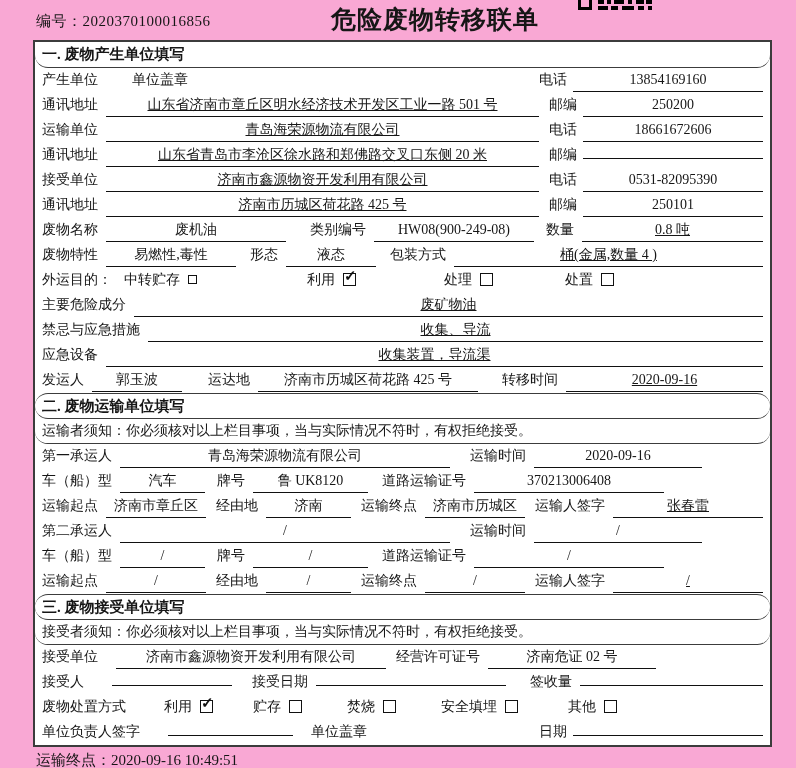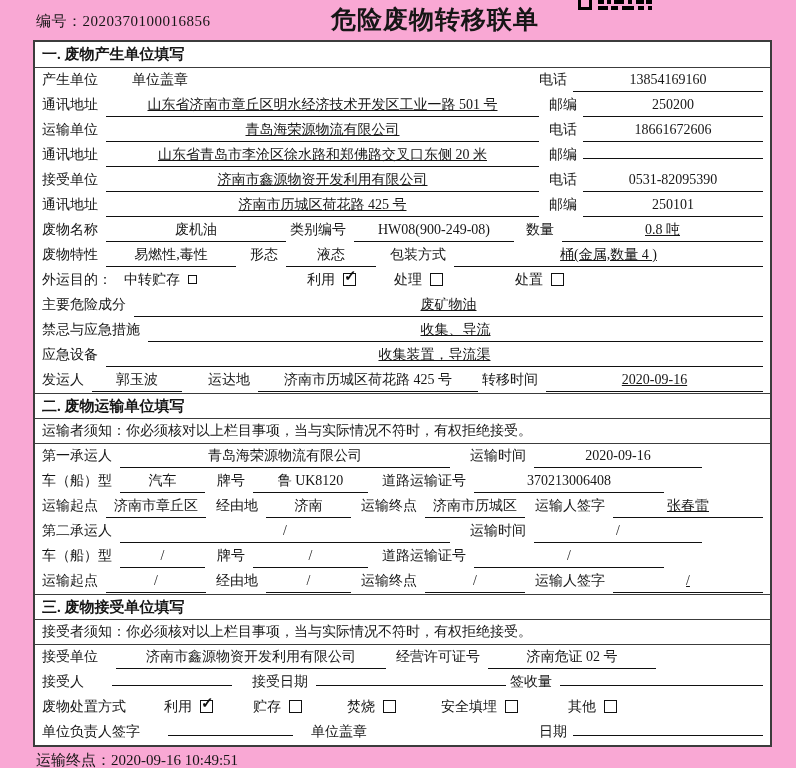--- a/index.html
+++ b/index.html
@@ -23,21 +23,21 @@
   .qr { position:absolute; left:578px; top:0; }
 
   
   .form-box {
     position:absolute; left:33px; top:40px; width:739px;
     border:2px solid #3c3c3c; background:#fff;
   }
   .row {
     display:flex; align-items:baseline;
     height:25px; line-height:23px;
-    padding:0 7px; font-size:14px; white-space:nowrap;
+    padding:0 7px; font-size:14px; white-space:nowrap;border-radius:13px;
   }
   .row.sec-header {
     height:26px; line-height:25px; font-size:15px; font-weight:bold;
     border-bottom:1px solid #3c3c3c;
   }
   .row.sec-header.mid { border-top:1px solid #3c3c3c; }
   .row.notice { border-bottom:1px solid #3c3c3c; }
 
   .lbl { margin-right:8px; flex-shrink:0; }
   .u {
@@ -48,24 +48,24 @@
   .u.fill { flex:1 1 auto;text-decoration:underline; }.w85{width:85px}.w90{width:90px}.w100{width:100px}.w115{width:115px}.w120{width:120px}.w125{width:125px}
   .w130{width:130px}.w160{width:160px}.w168{width:168px}
   .w180{width:180px}.w190{width:190px}.w215{width:215px}.w220{width:220px}
   .w270{width:270px}.w330{width:330px}
 
   .rcol { margin-left:auto; display:flex; align-items:baseline; width:224px; flex-shrink:0; }
   .rcol .lbl { margin-right:6px; }
   .rcol .u { flex:1 1 auto; width:auto; }
 
   .ml4{margin-left:4px}.ml10{margin-left:10px}.ml12{margin-left:12px}
-  .ml14{margin-left:14px}.ml16{margin-left:4px}.ml18{margin-left:18px}
+  .ml14{margin-left:14px}.ml16{margin-left:24px}.ml18{margin-left:18px}
   .ml20{margin-left:20px}.ml26{margin-left:26px}.ml30{margin-left:30px}
   .ml40{margin-left:40px}.ml45{margin-left:45px}.ml55{margin-left:50px}
-  .ml88{margin-left:38px}.ml110{margin-left:110px}.ml118{margin-left:72px}
+  .ml88{margin-left:88px}.ml110{margin-left:110px}.ml118{margin-left:72px}
   .mr60{margin-right:60px}
 
   .opt { display:inline-flex; align-items:center; }
   .checkbox {
     width:13px; height:13px; border:1px solid #111;
     margin-left:8px; position:relative; display:inline-block; flex-shrink:0;
   }
   .checkbox.sm { width:9px; height:9px; }
   .checkbox.checked::after {
     content:"✓"; position:absolute; left:0px; top:-5px;

